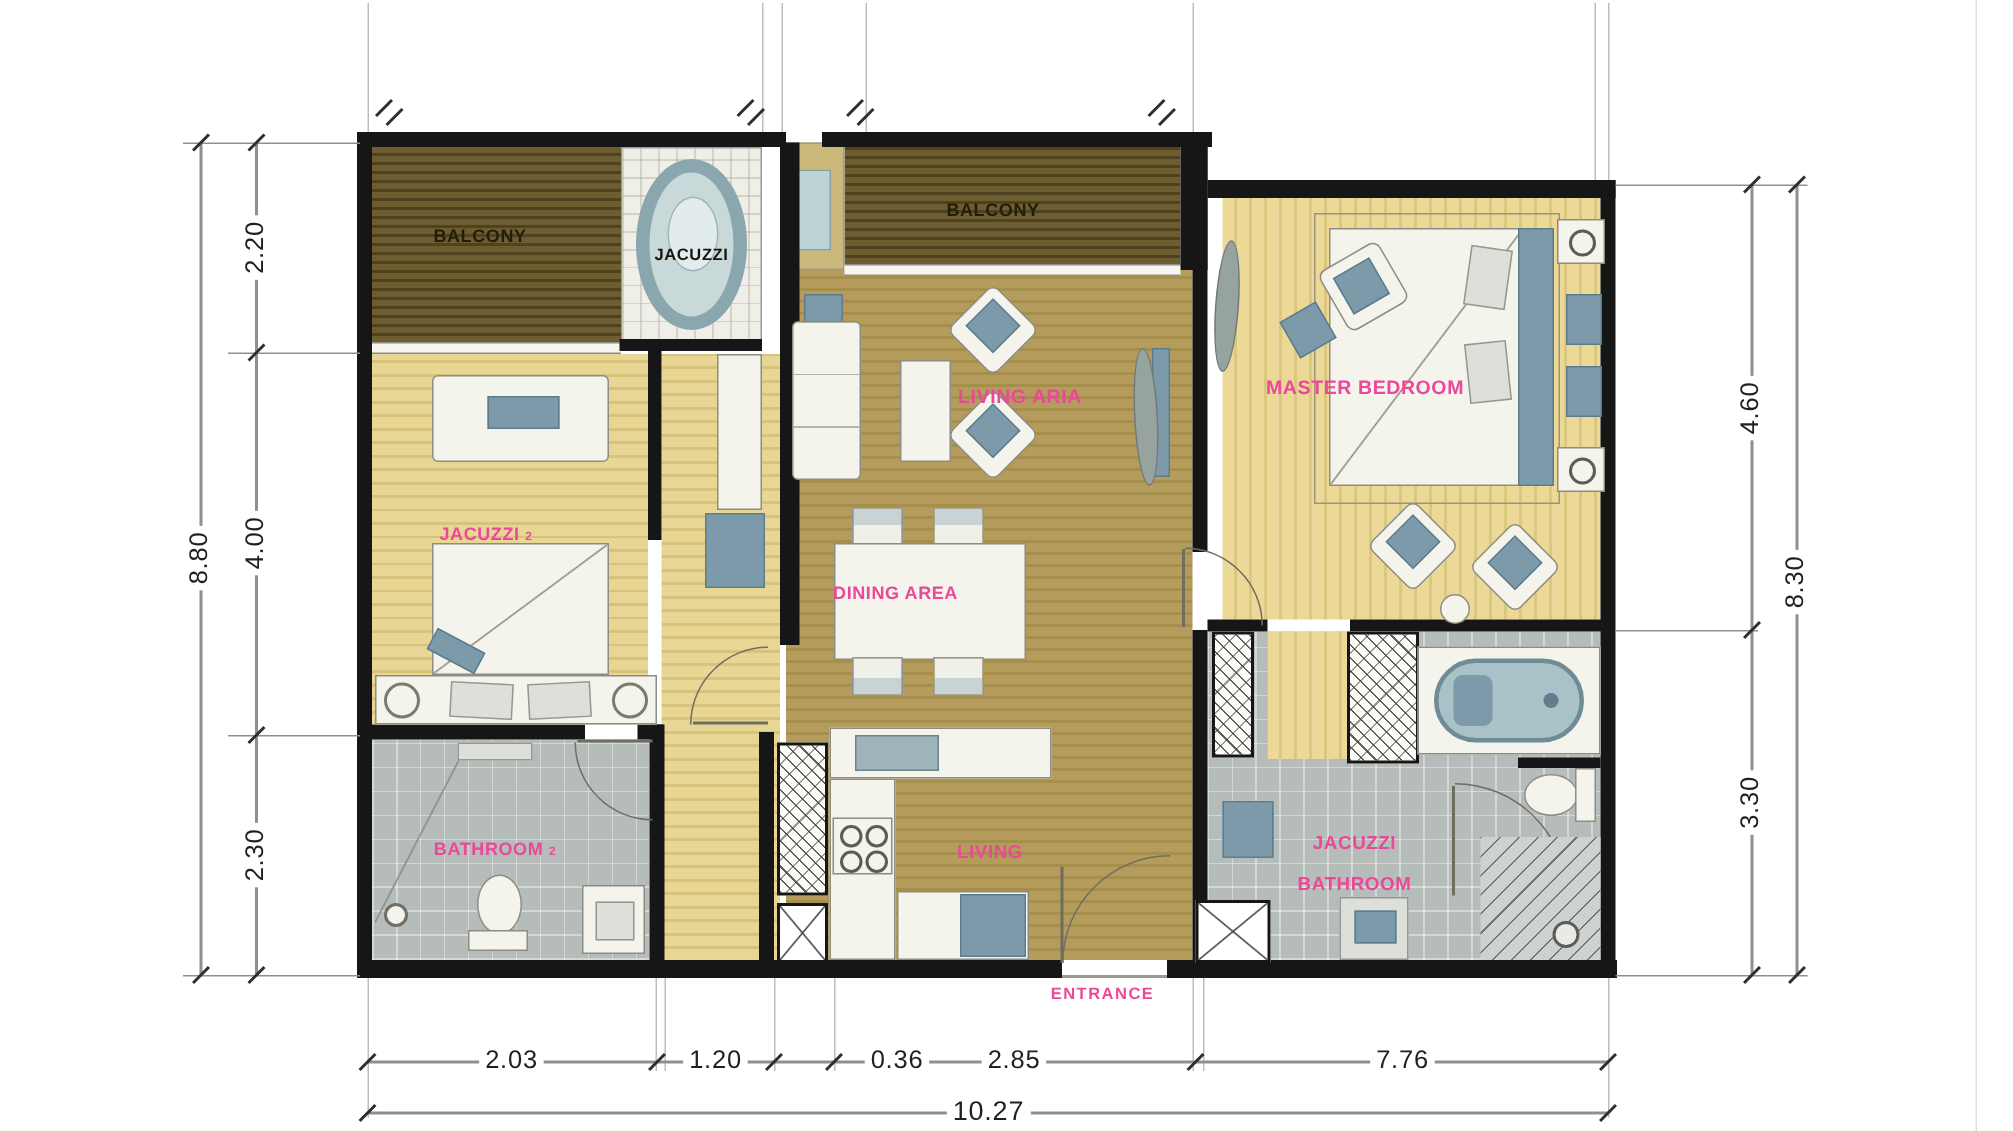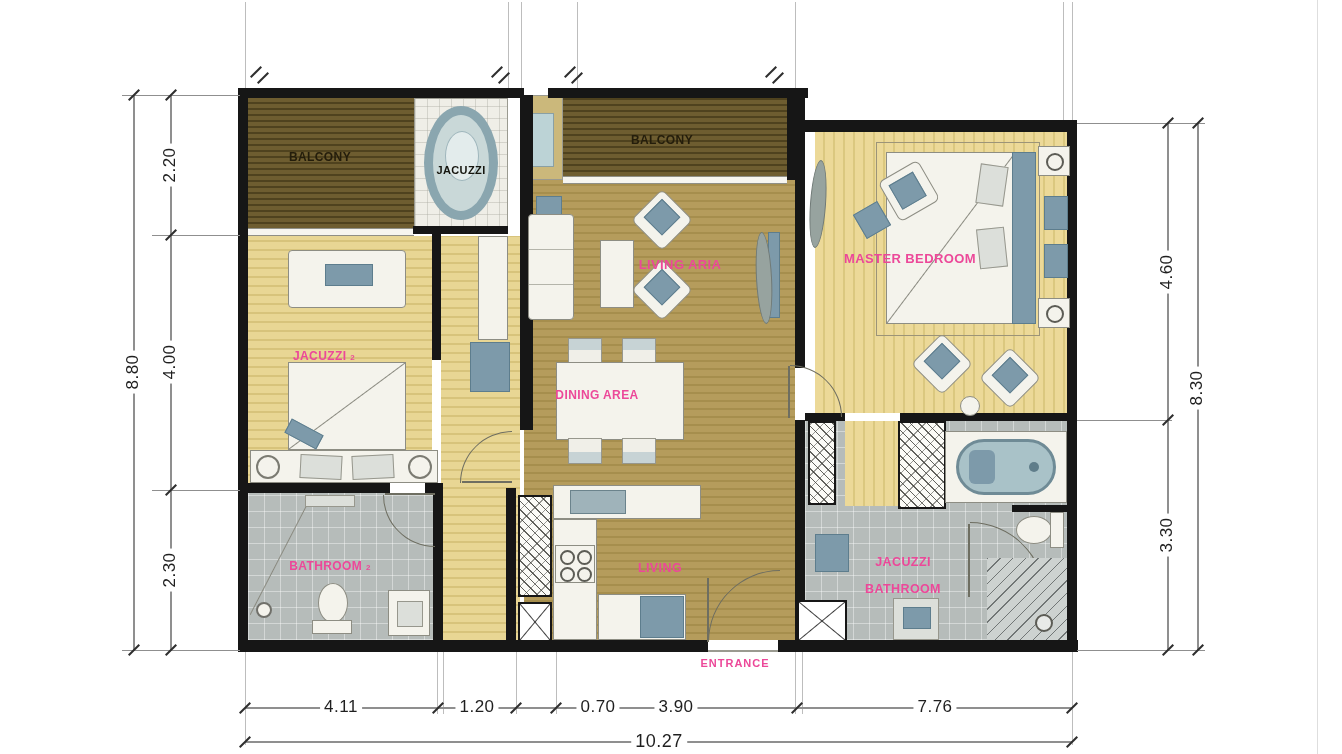--- a/index.html
+++ b/index.html
@@ -279,23 +279,23 @@
   <div class="ext" style="left:795px;top:652px;width:1px;height:62px;"></div>
   <div class="ext" style="left:802px;top:652px;width:1px;height:62px;"></div>
   <div class="ext" style="left:1072px;top:652px;width:1px;height:93px;"></div>
   <div class="dline" style="left:245px;top:707px;width:827px;height:1.5px;"></div>
   <div class="tick" style="left:245px;top:708px;"></div>
   <div class="tick" style="left:438px;top:708px;"></div>
   <div class="tick" style="left:516px;top:708px;"></div>
   <div class="tick" style="left:556px;top:708px;"></div>
   <div class="tick" style="left:797px;top:708px;"></div>
   <div class="tick" style="left:1072px;top:708px;"></div>
-  <div class="dtx" style="left:341px;top:707px;">4.11</div>
+  <div class="dtx" style="left:341px;top:707px;">2.03</div>
   <div class="dtx" style="left:477px;top:707px;">1.20</div>
-  <div class="dtx" style="left:598px;top:707px;">0.70</div>
-  <div class="dtx" style="left:676px;top:707px;">3.90</div>
+  <div class="dtx" style="left:598px;top:707px;">0.36</div>
+  <div class="dtx" style="left:676px;top:707px;">2.85</div>
   <div class="dtx" style="left:935px;top:707px;">7.76</div>
   <div class="dline" style="left:245px;top:741px;width:827px;height:1.5px;"></div>
   <div class="tick" style="left:245px;top:742px;"></div>
   <div class="tick" style="left:1072px;top:742px;"></div>
   <div class="dtx" style="left:659px;top:741px;font-size:18px;">10.27</div>
 
 </div>
 
 </body></html>

